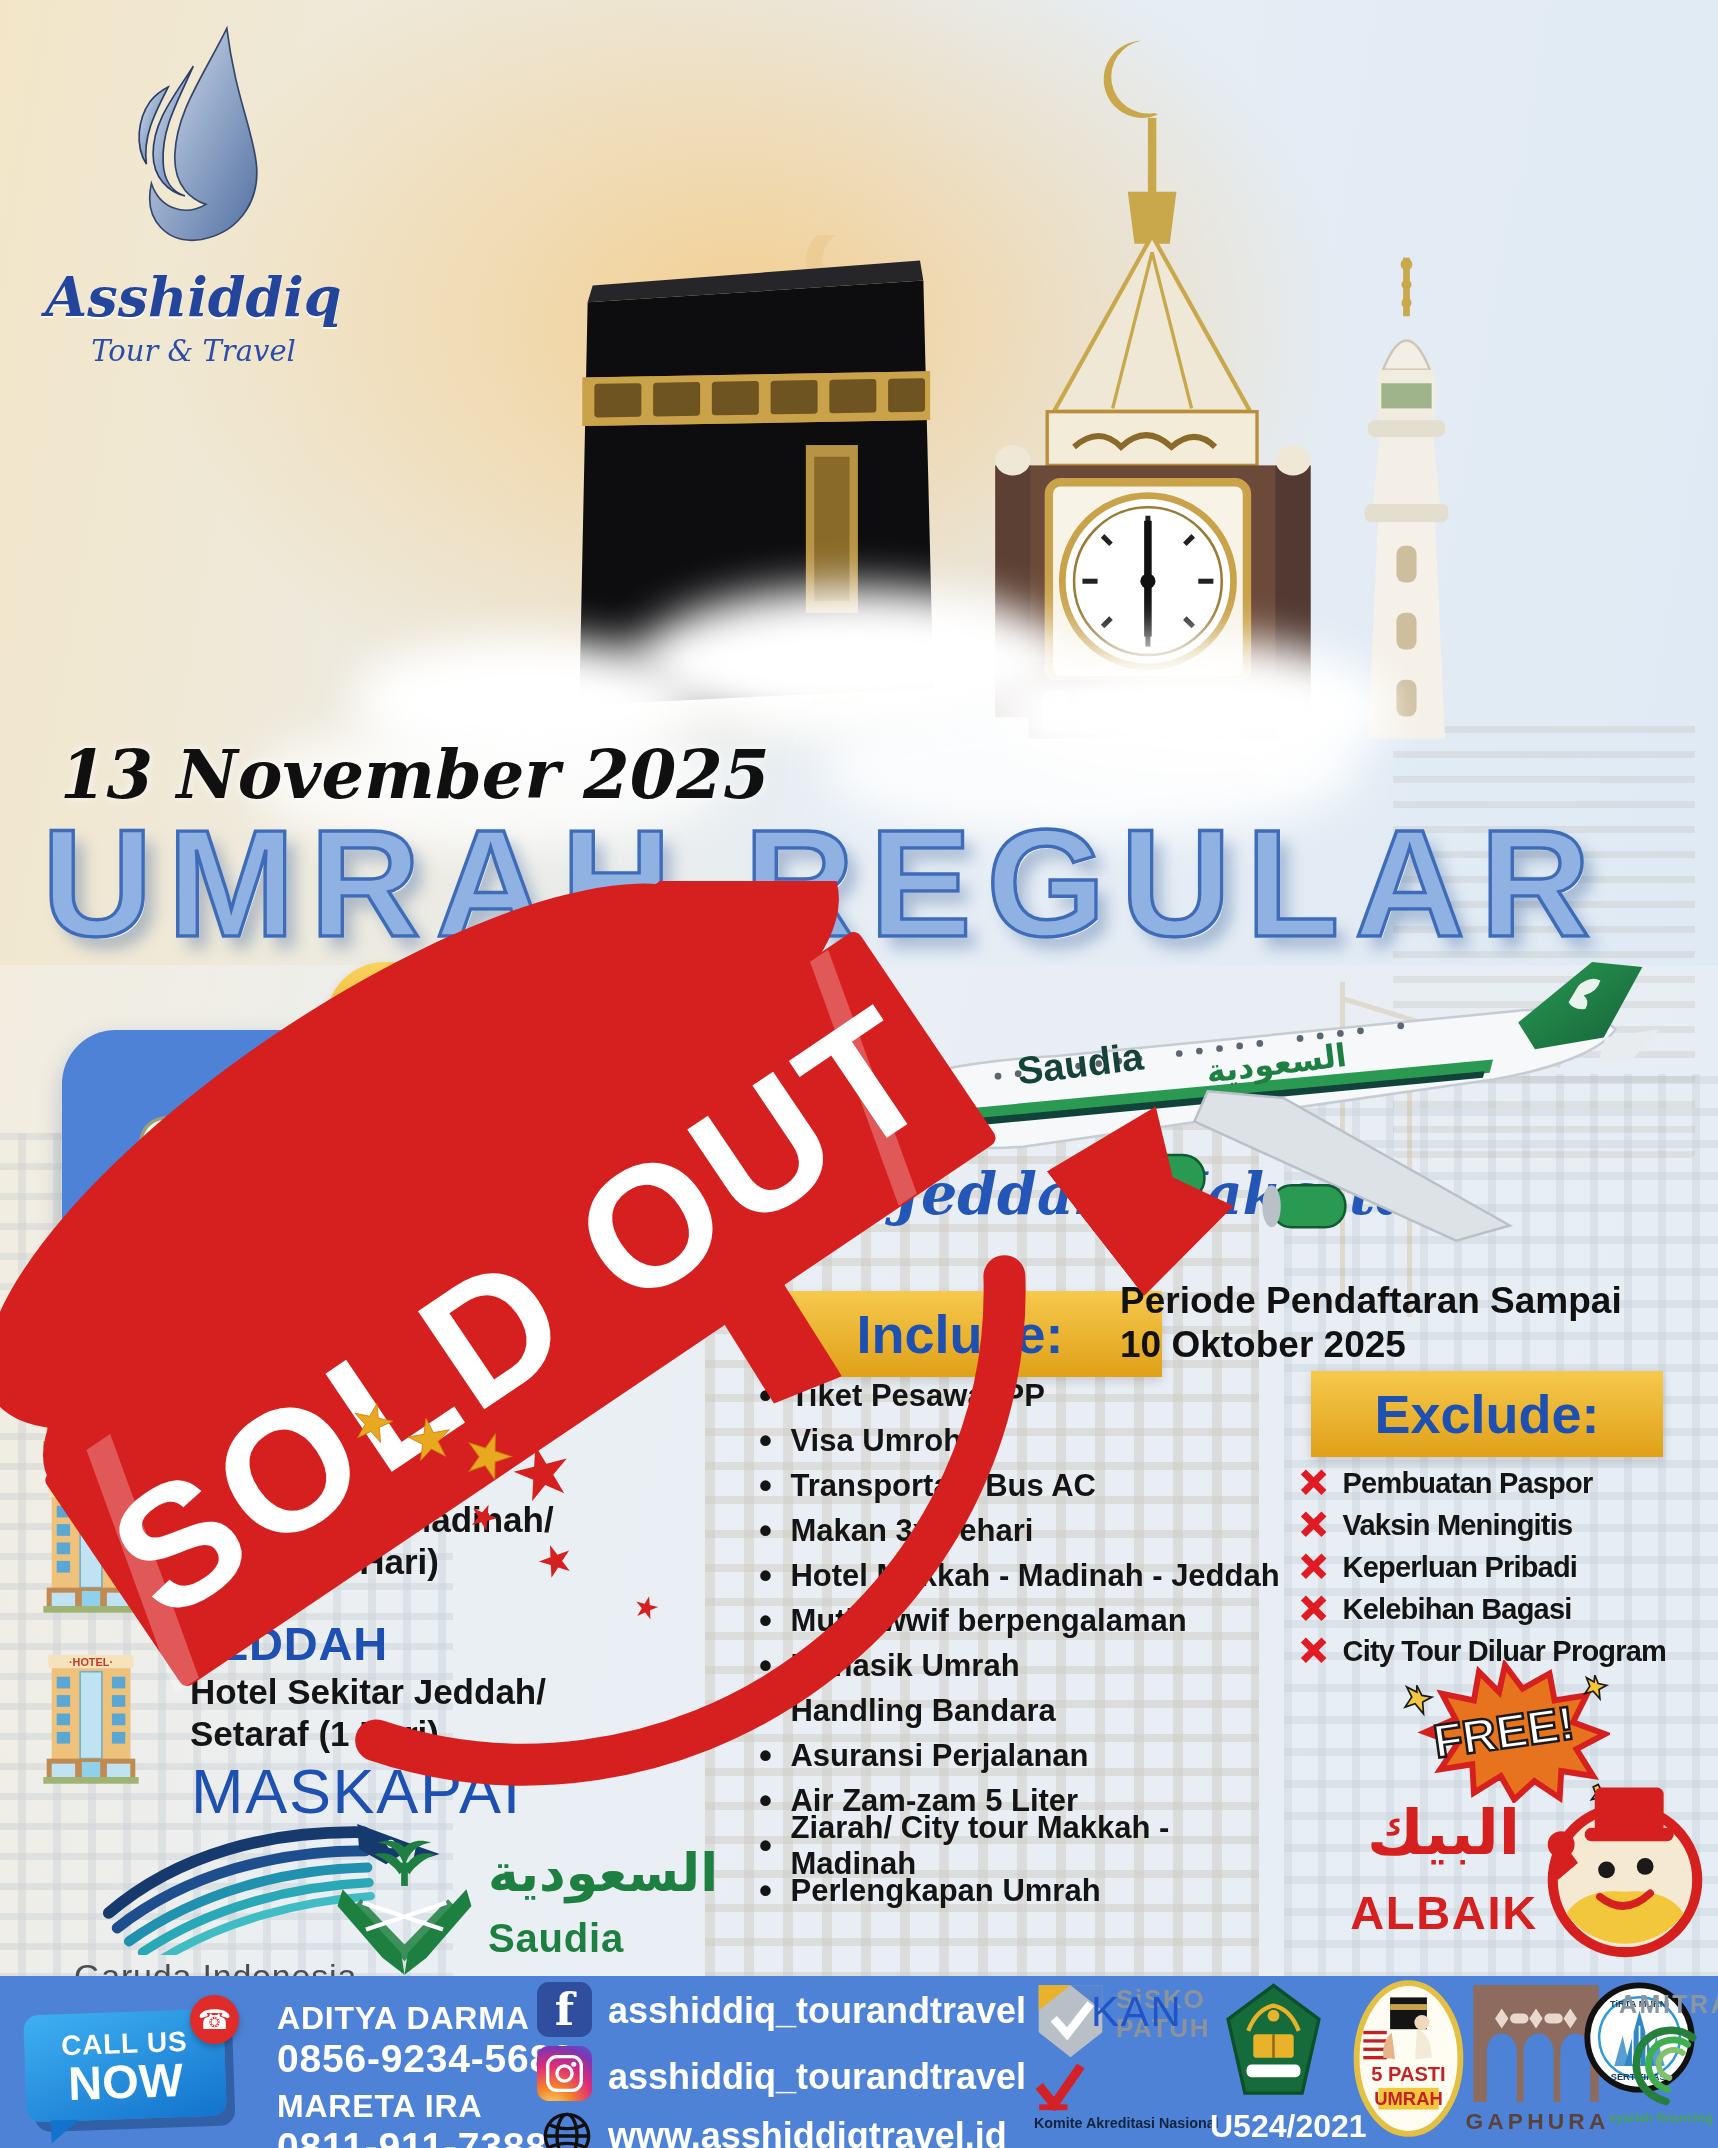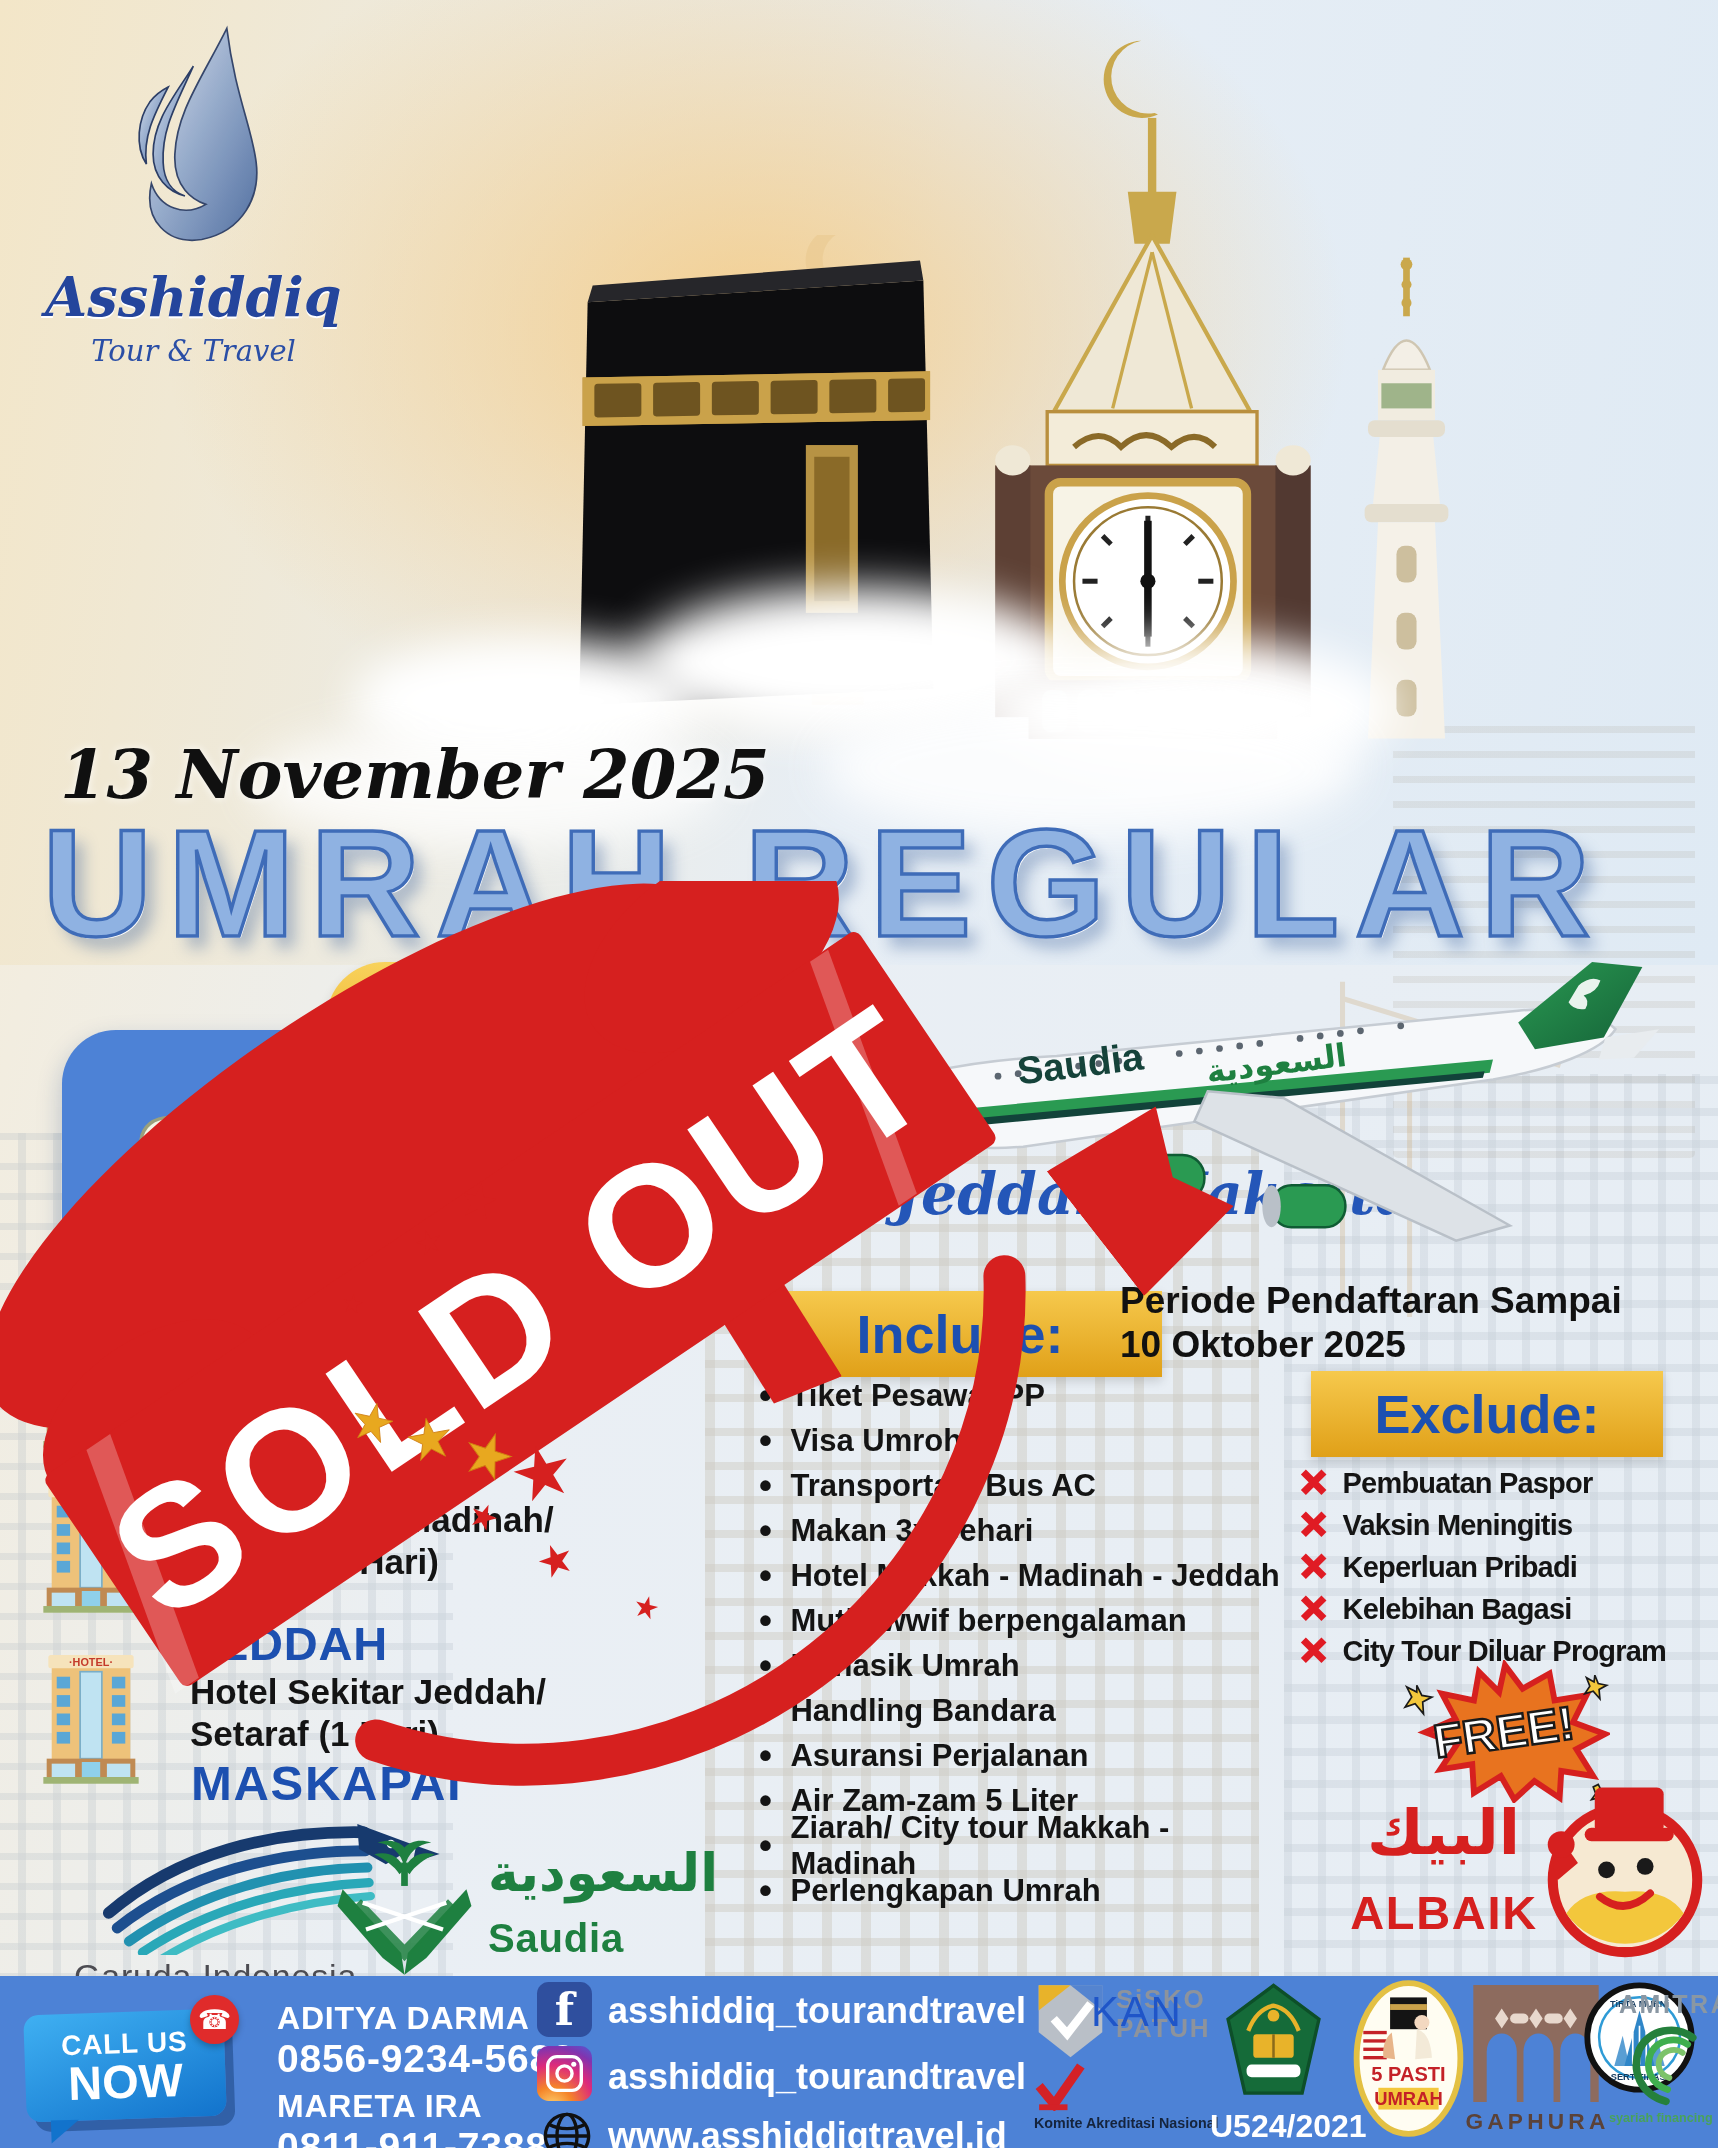--- a/index.html
+++ b/index.html
@@ -66,21 +66,21 @@
   .band-exc{left:1311px;top:1371px;width:352px;height:86px;}
   .band span{font-size:54px;font-weight:900;color:#1d50b0;}
   .periode{left:1120px;top:1279px;width:520px;font-size:37px;font-weight:800;color:#111;line-height:44px;}
   .inc-list{left:759px;top:1373px;width:537px;}
   .inc-row{height:45px;font-size:31px;font-weight:800;color:#141414;display:flex;align-items:center;}
   .inc-bullet::before{content:"•";font-size:37px;margin-right:18.5px;color:#141414;}
   .exc-list{left:1299px;top:1462px;width:420px;}
   .exc-row{height:42px;font-size:29px;font-weight:800;color:#141414;letter-spacing:-0.8px;display:flex;align-items:center;}
   .x-ic{color:#e01b24;font-size:35px;font-weight:900;margin-right:15px;-webkit-text-stroke:2.5px #e01b24;}
   
-  .maskapai{left:191px;top:1755px;font-size:49px;font-weight:700;color:#1d50b0;letter-spacing:1.7px;}
+  .maskapai{left:191px;top:1755px;font-size:63px;font-weight:400;color:#1d50b0;letter-spacing:1.7px;}
   .garuda-txt{left:74px;top:1957px;font-size:34px;color:#4c4c52;letter-spacing:0.8px;}
   .saudia-ar{left:488px;top:1843px;font-family:"DejaVu Sans",sans-serif;font-size:52px;font-weight:bold;color:#1e8040;}
   .saudia-txt{left:488px;top:1916px;font-size:40px;font-weight:bold;color:#1e8040;letter-spacing:0.8px;}
   
   .free-burst{left:1400px;top:1660px;width:210px;height:143px;}
   .albaik-ar{left:1343px;top:1796px;width:201px;text-align:center;font-family:"DejaVu Sans",sans-serif;
     font-size:62px;font-weight:bold;color:#d6201f;}
   .albaik{left:1339px;top:1885px;width:210px;text-align:center;font-size:47px;font-weight:900;color:#d6201f;letter-spacing:1.7px;}
   
   .stamp-svg{left:0px;top:881px;width:1343px;height:1049px;}

